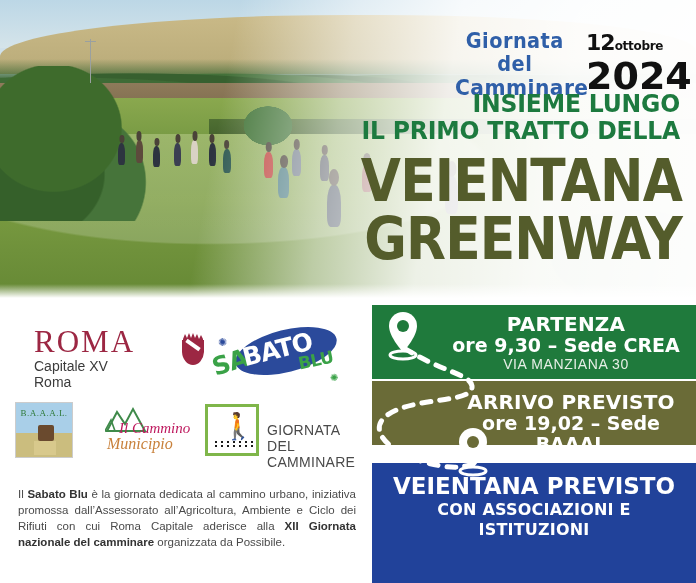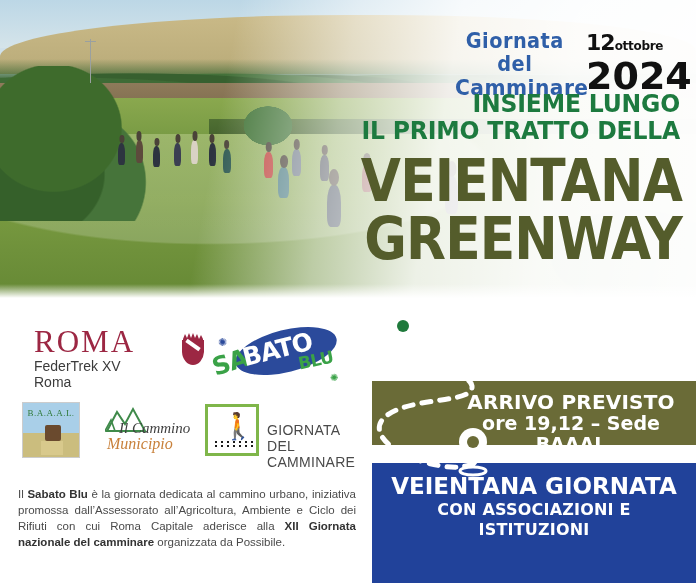--- a/index.html
+++ b/index.html
@@ -242,21 +242,21 @@
     transform: rotate(-12deg);
     letter-spacing: -.5px;
   }
   .butterfly { position: absolute; left: 12px; top: 16px; color: #2b4a9b; font-size: 11px; }
   .butterfly2 { position: absolute; left: 124px; top: 52px; color: #3aa247; font-size: 10px; }
 
   .logo-row-2 {
     position: absolute; left: 0; top: 100px; width: 372px; height: 70px;
   }
   .baaal {
-    position: absolute; left: 22px; top: 4px;
+    position: absolute; left: 15px; top: 4px;
     width: 58px; height: 56px;
     background: linear-gradient(#a9cfe8 0 55%, #cbbd7e 55% 100%);
     border: 1px solid #ccc;
   }
   .baaal-label {
     position: absolute; left: 0; right: 0; top: 5px;
     text-align: center;
     color: #2f7a3a;
     font-family: "Liberation Serif", serif;
     font-size: 9px;
@@ -271,21 +271,21 @@
     background: #d8c98c;
   }
   .cammino {
     position: absolute; left: 103px; top: 6px; width: 92px; height: 52px;
   }
   .cammino-mts {
     position: absolute; left: 2px; top: 2px; width: 60px; height: 26px;
   }
   .cammino-t1 {
     position: absolute; left: 16px; top: 16px;
-    color: #404040;
+    color: #be185d;
     font-family: "Liberation Serif", serif;
     font-style: italic; font-size: 15px;
   }
   .cammino-t2 {
     position: absolute; left: 4px; top: 31px;
     color: #c8803a;
     font-family: "Liberation Serif", serif;
     font-style: italic; font-size: 16px;
   }
   .gdc-logo {
@@ -436,21 +436,21 @@
       <div>VEIENTANA</div>
       <div>GREENWAY</div>
     </div>
   </div>
 
   <div class="logos">
 
     <div class="logo-row-1">
       <div class="roma">
         <div class="roma-word">ROMA</div>
-        <div class="roma-sub">FederTrek XV</div>
+        <div class="roma-sub">Capitale XV</div>
         <div class="roma-sub">Roma</div>
         <svg class="roma-crest" viewBox="0 0 26 34">
           <path d="M2 8 h22 v12 a11 14 0 0 1 -11 13 a11 14 0 0 1 -11 -13 z" fill="#9c2743"></path>
           <path d="M3 7 l2-5 2 4 2-5 2 5 2-5 2 5 2-4 2 5 2-4 2 4 v1 h-20z" fill="#9c2743"></path>
           <rect x="5" y="11" width="16" height="4" fill="#ffffff" transform="rotate(35 13 13)"></rect>
         </svg>
       </div>
 
       <div class="sabato">
         <div class="sabato-blob"></div>
@@ -491,32 +491,39 @@
           <div class="ft-globe"></div>
           <div>FederTrek</div>
           <div class="ft-sub">Escursionismo e Ambiente</div>
         </div>
       </div>
     </div>
 
     <p class="blurb"><span>Il </span><b>Sabato Blu</b><span> è la giornata dedicata al cammino urbano, iniziativa promossa dall’Assessorato all’Agricoltura, Ambiente e Ciclo dei Rifiuti con cui Roma Capitale aderisce alla </span><b>XII Giornata nazionale del camminare</b><span> organizzata da Possibile.</span></p>
   </div>
 
+  <div class="panel panel-green">
+    <div class="panel-inner green-txt">
+      <div class="p-title">PARTENZA</div>
+      <div class="p-sub">ore 9,30 – Sede CREA</div>
+      <div class="p-addr">VIA MANZIANA 30</div>
+    </div>
+  </div>
 
   <div class="panel panel-olive">
     <div class="panel-inner olive-txt">
       <div class="p-title">ARRIVO PREVISTO</div>
-      <div class="p-sub">ore 19,12 – Sede BAAAL</div>
+      <div class="p-sub">ore 19,02 – Sede BAAAL</div>
       <div class="p-addr">VIA VEIENTANA 103</div>
     </div>
   </div>
 
   <div class="panel panel-blue">
     <div class="panel-inner blue-txt">
-      <div class="b-big">VEIENTANA GIORNATA</div>
+      <div class="b-big">VEIENTANA PREVISTO</div>
       <div class="b-small">CON ASSOCIAZIONI E ISTITUZIONI</div>
     </div>
   </div>
 
   <svg class="route-svg" viewBox="0 0 324 240">
     <path d="M32 48 C 70 72, 98 74, 100 86 C 102 104, 40 96, 14 116 C -6 132, 22 154, 52 162 C 76 169, 92 168, 100 164" fill="none" stroke="#ffffff" stroke-width="5" stroke-linecap="round" stroke-dasharray="9 9"></path>
     <g>
       <path d="M31 12 a14 14 0 0 1 14 14 c0 11 -14 26 -14 26 s-14 -15 -14 -26 a14 14 0 0 1 14 -14 z" fill="#ffffff"></path>
       <circle cx="31" cy="26" r="6" fill="#1f7a3c"></circle>
       <ellipse cx="31" cy="55" rx="13" ry="4" fill="none" stroke="#ffffff" stroke-width="3"></ellipse>

